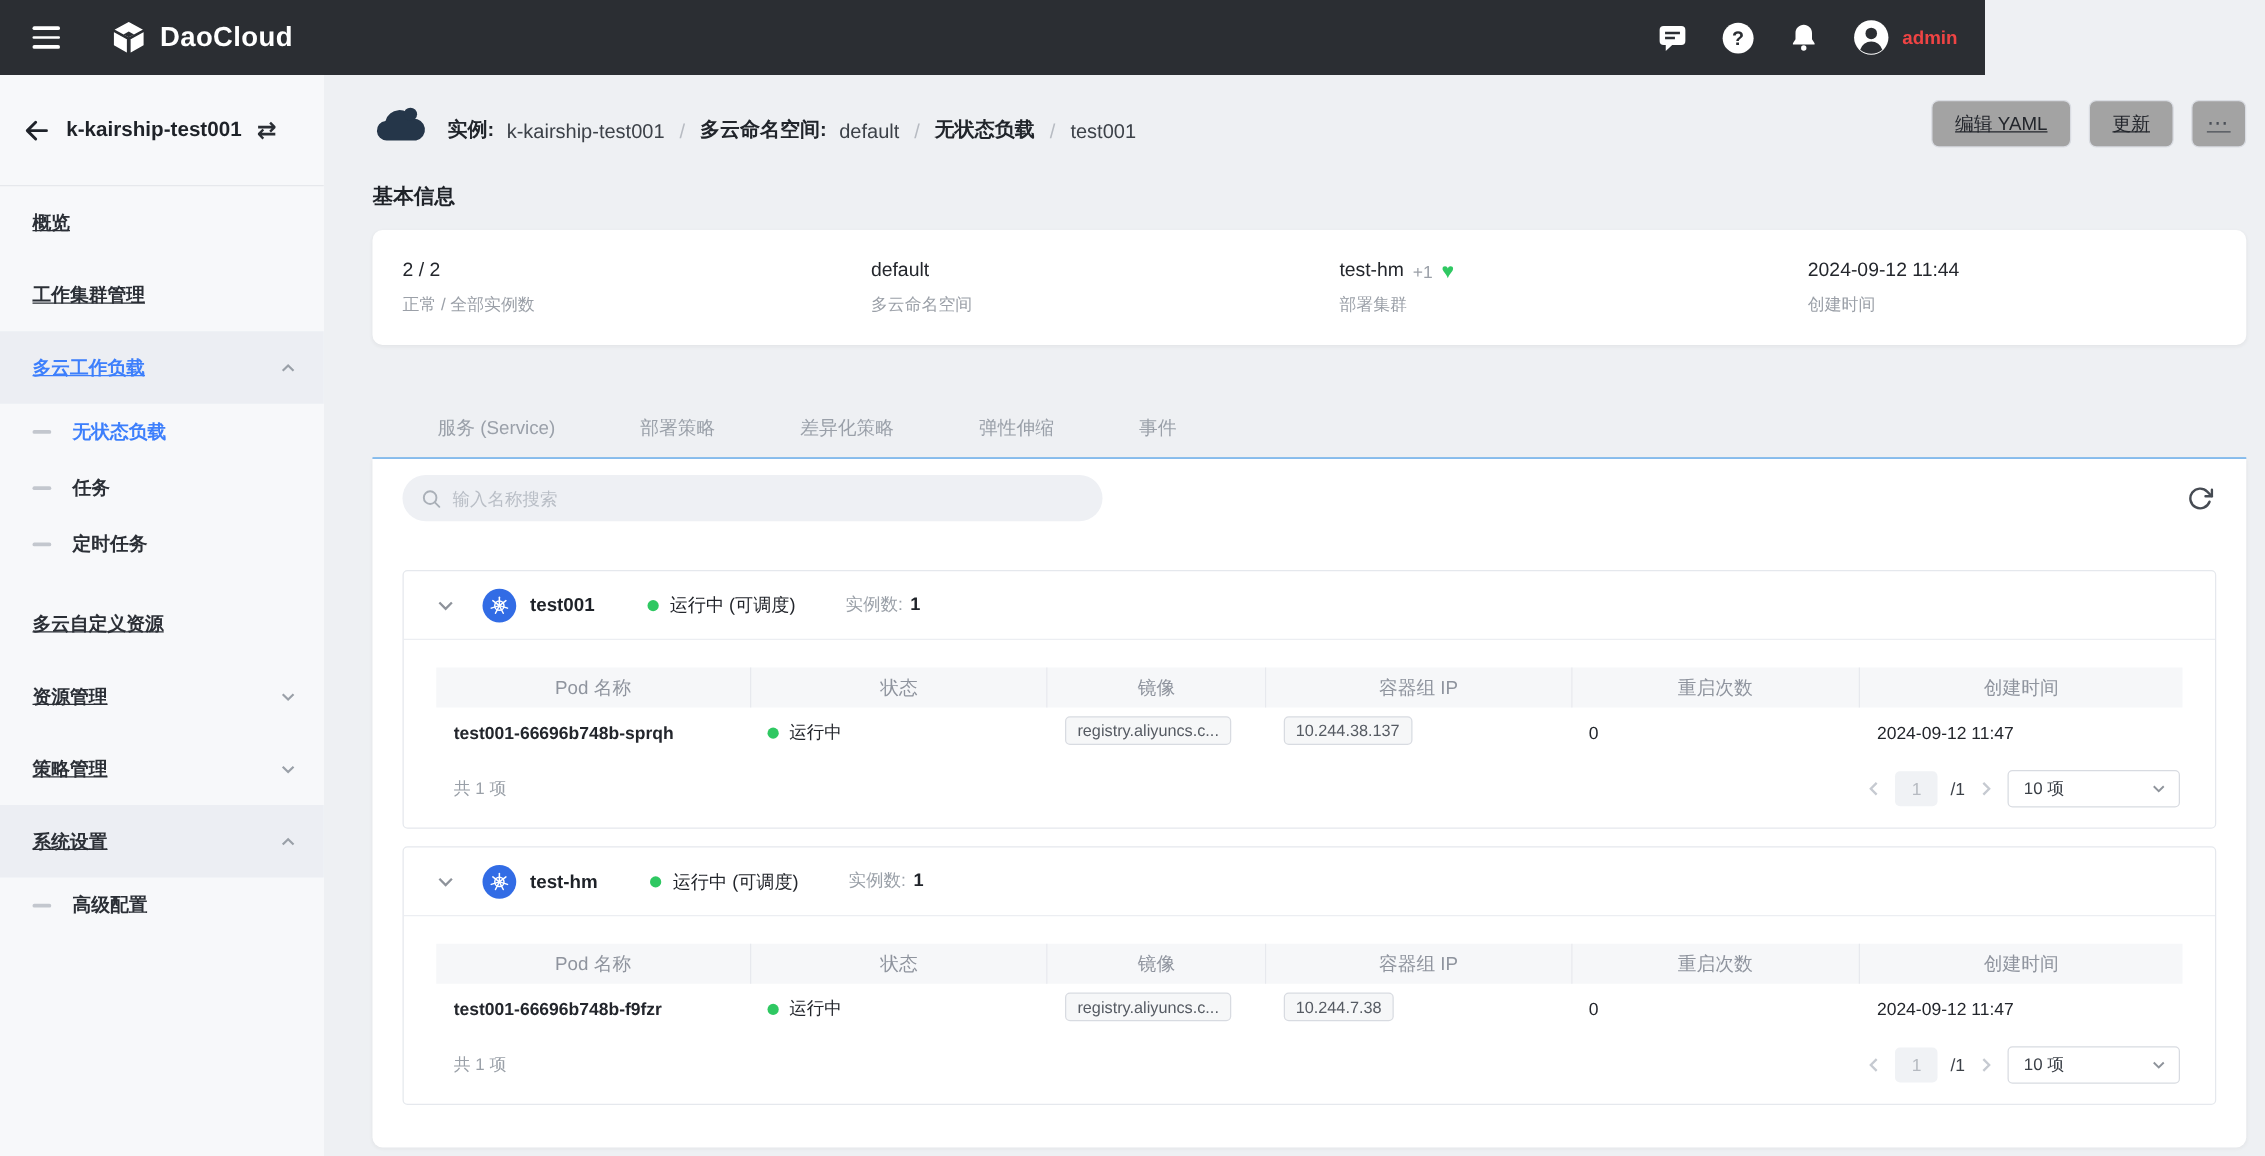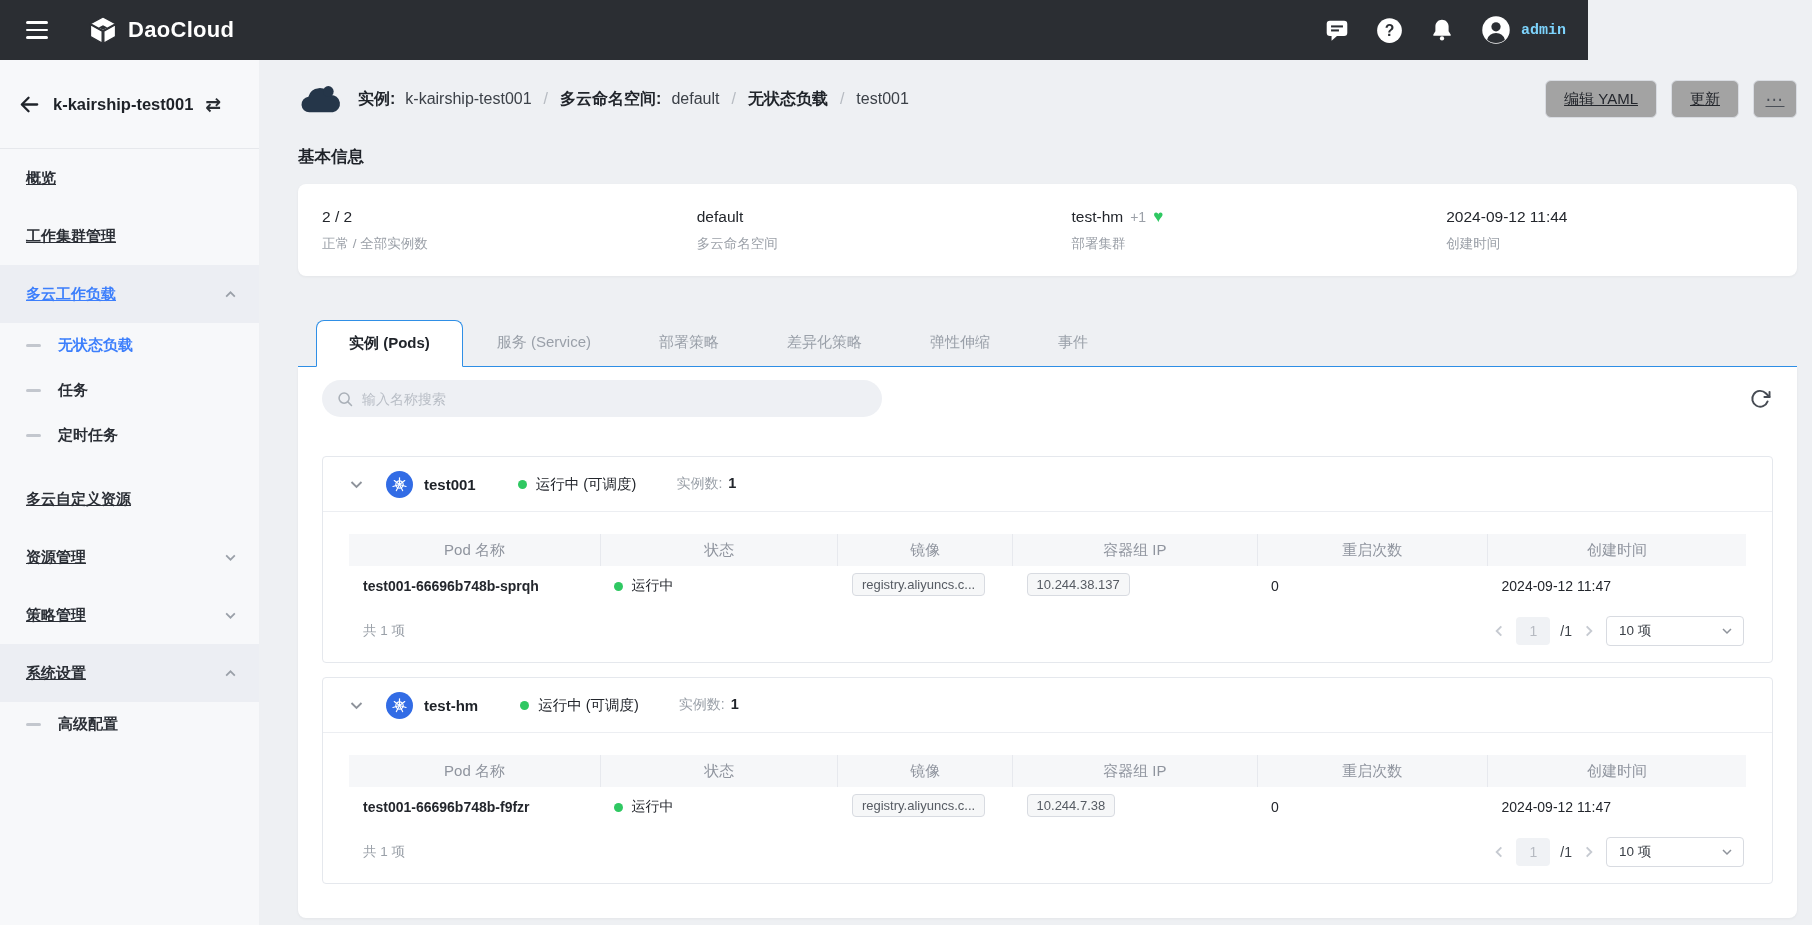--- a/index.html
+++ b/index.html
@@ -11,21 +11,21 @@
   .topbar { position:fixed; top:0; left:0; width:1588px; height:60px; background:#2b2e33;
     display:flex; align-items:center; z-index:30; }
   .hamburger { width:46px; height:40px; margin-left:14px; background:none; border:none;
     display:flex; flex-direction:column; justify-content:center; gap:5px; align-items:center; }
   .hamburger span { display:block; width:22px; height:2.5px; background:#fff; border-radius:2px; }
   .brand { display:flex; align-items:center; gap:10px; margin-left:28px; }
   .brand-name { color:#fff; font-size:22px; font-weight:bold; letter-spacing:.3px; }
   .topbar-right { margin-left:auto; display:flex; align-items:center; gap:26px; padding-right:22px; }
   .tb-iconbtn { background:none; border:none; display:flex; align-items:center; }
   .tb-user { display:flex; align-items:center; gap:10px; background:none; border:none; }
-  .tb-username { color:#7dd3fc; font-size:15px; font-weight:600;font-family:Liberation Mono, monospace; }
+  .tb-username { color:#ef4444; font-size:15px; font-weight:600; }
 
   
   .sidebar { position:fixed; top:60px; left:0; bottom:0; width:259px; background:#f7f8fa; z-index:20; }
   .sb-head { height:88px; display:flex; align-items:center; padding:0 20px 0 18px; gap:12px; }
   .back-btn { background:none; border:none; display:flex; align-items:center; }
   .sb-title { font-size:16.5px; font-weight:bold; color:#1e2228; white-space:nowrap; }
   .swap-btn { background:none; border:none; font-size:19px; font-weight:bold; color:#2a2e34; line-height:1; }
   .sb-divider { height:1px; background:#e6e8ec; margin:0; }
   .nav { padding-top:0; }
   .nav-item { height:58px; display:flex; align-items:center; padding:0 22px 0 26px;
@@ -35,21 +35,21 @@
   .nav-item.blue { color:#3d7ffc; }
   .nav-sub { height:45px; display:flex; align-items:center; padding-left:26px;
     font-size:15px; font-weight:600; color:#2b2f36; cursor:pointer; }
   .nav-sub .dash { width:15px; height:2.5px; background:#c3c7ce; border-radius:2px; margin-right:17px; }
   .nav-sub.blue { color:#3d7ffc; }
   .mt12 { margin-top:12px; }
 
   
   .main { margin-left:259px; padding-top:60px; }
   .main-head { height:78px; display:flex; align-items:center; padding:0 15px 0 39px; }
-  .crumb { display:flex; align-items:center; gap:10px; font-size:16px; }
+  .crumb { display:flex; align-items:flex-end; gap:10px; font-size:16px; }
   .crumb .b { font-weight:bold; color:#21252b; }
   .crumb .v { color:#3c4148; }
   .crumb .sep { color:#b7bbc2; padding:0 2px; }
   .head-actions { margin-left:auto; display:flex; align-items:center; gap:14px; }
   .btn { height:38px; background:#a3a3a3; border:1px solid #d9dce2; border-radius:6px;
     padding:0 18px; font-size:15px; color:#23262c;text-decoration:underline; }
   .btn-more { width:44px; padding:0; display:flex; align-items:center; justify-content:center; gap:3px;
     font-size:17px; letter-spacing:2px; color:#4a4f57; }
 
   .section-title { margin:8px 0 0 39px; font-size:16.5px; font-weight:bold; color:#1e2228; }
@@ -292,21 +292,20 @@
       </span>
       <span class="lab">部署集群</span>
     </div>
     <div class="stat">
       <span class="val">2024-09-12 11:44</span>
       <span class="lab">创建时间</span>
     </div>
   </div>
 
   <div class="tabs">
-    <button class="tab active">实例 (Pods)</button>
     <button class="tab">服务 (Service)</button>
     <button class="tab">部署策略</button>
     <button class="tab">差异化策略</button>
     <button class="tab">弹性伸缩</button>
     <button class="tab">事件</button>
   </div>
 
   <div class="panel">
     <div class="toolbar">
       <div class="search">

